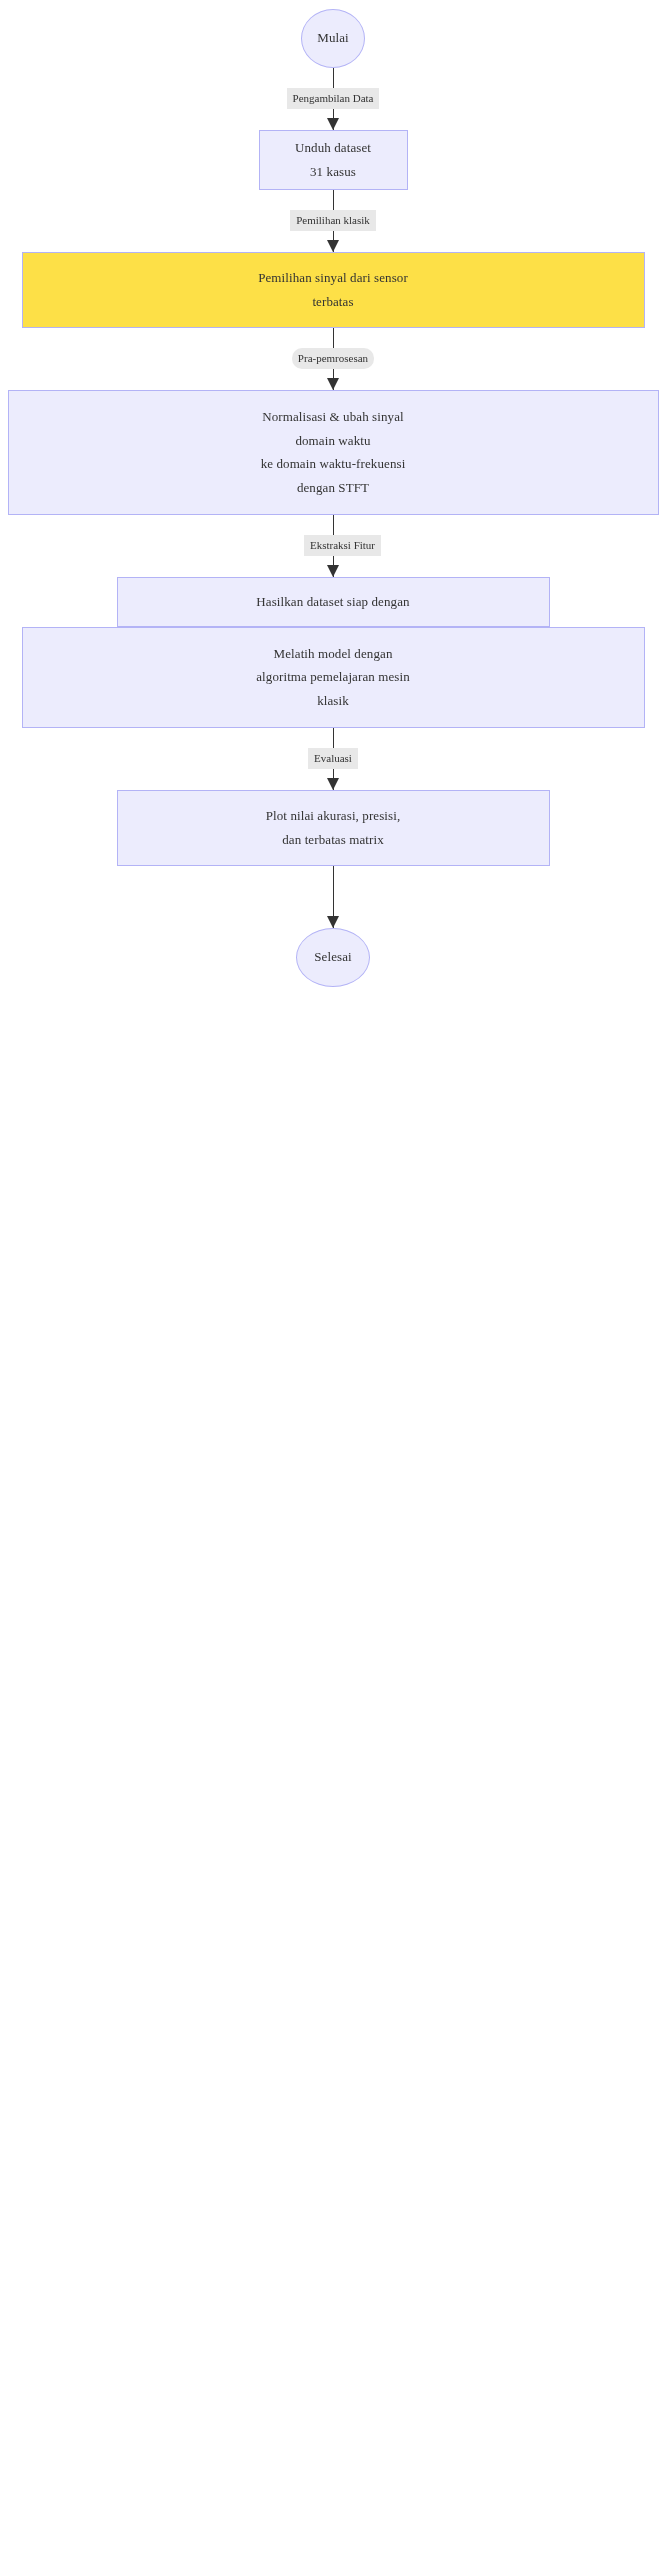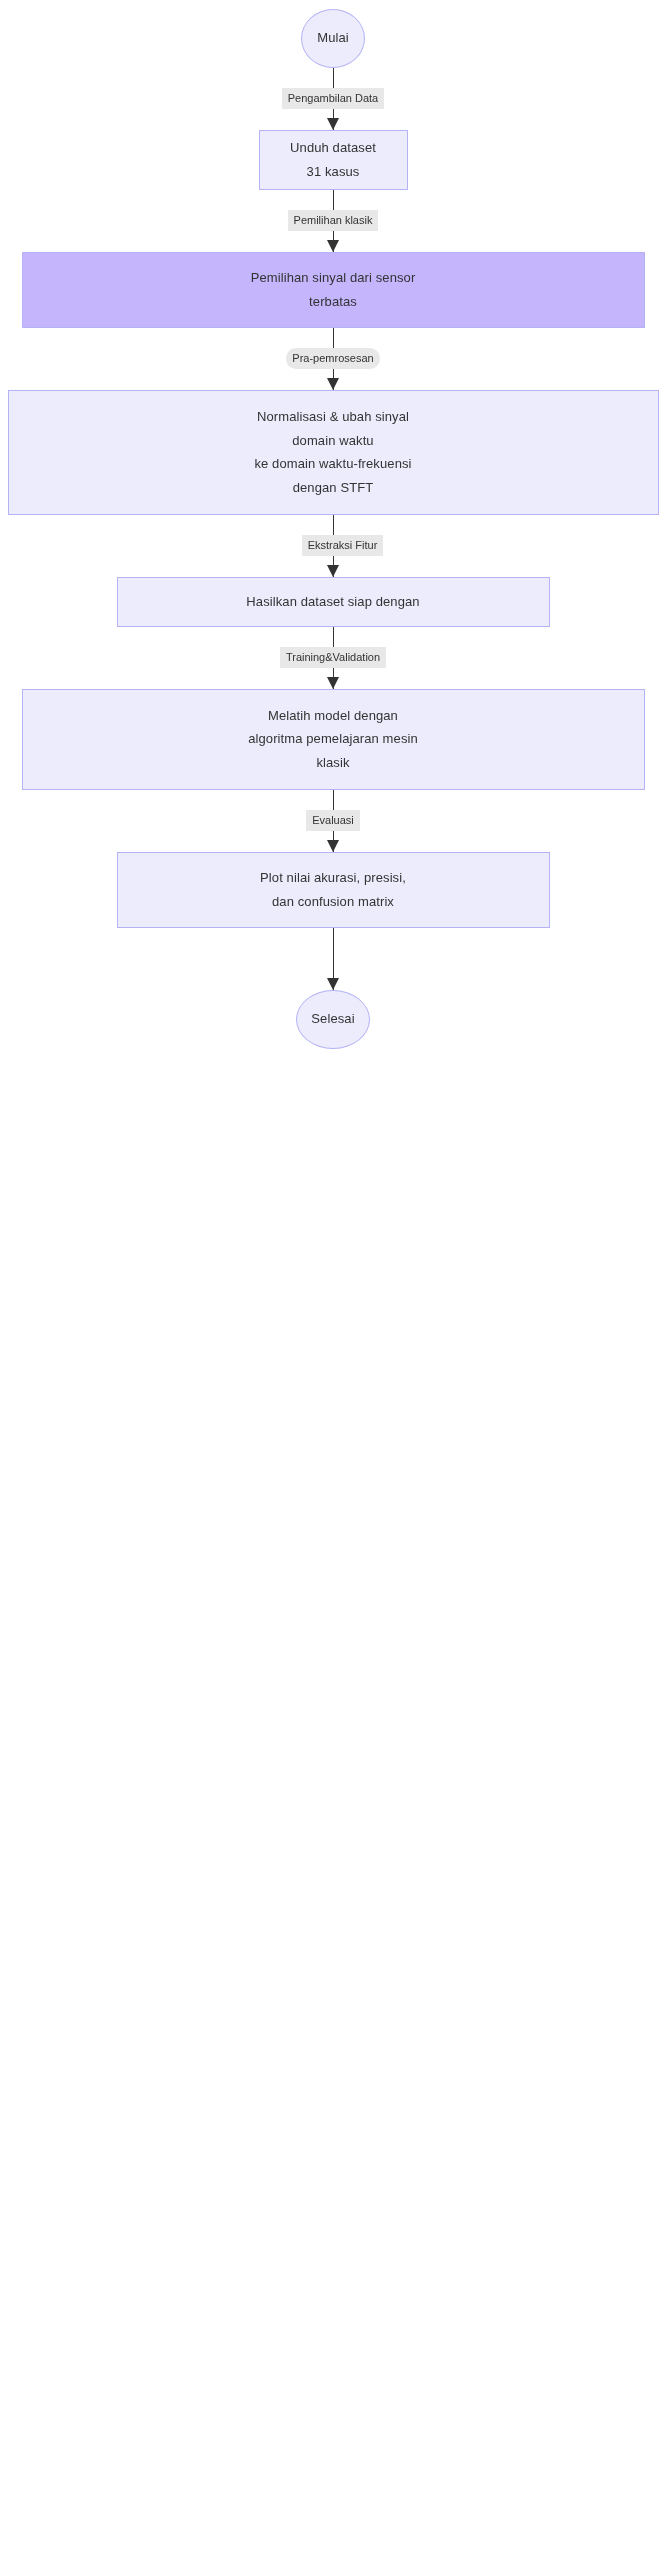--- a/index.html
+++ b/index.html
@@ -97,21 +97,21 @@
     line-height: 1.2;
     padding: 3.4px 6px 4px 6px;
     white-space: nowrap;
   }
 
   
 </style>
 </head>
 <body>
 
-<div id="flow-root" style="background: rgb(255, 255, 255);">
+<div id="flow-root" style="background: rgb(255, 255, 255); font-family: Liberation Serif, serif;">
   <div class="flow-col">
 
     <div class="node terminator" style="width: 64px; height: 59px; margin-top: 8.7px; background: rgb(236, 236, 253); border-color: rgb(179, 179, 246); color: rgb(51, 51, 51);">
       <span class="node-text">Mulai</span>
     </div>
 
     <div class="connector" style="height:62px;">
       <span class="line" style="background: rgb(51, 51, 51);"></span>
       <span class="edge-label" style="background: rgb(232, 232, 232); color: rgb(51, 51, 51);">Pengambilan Data</span>
       <span class="arrowhead" style="border-top-color: rgb(51, 51, 51);"></span>
@@ -121,21 +121,21 @@
       <span class="node-text">Unduh dataset
 31 kasus</span>
     </div>
 
     <div class="connector" style="height:62px;">
       <span class="line" style="background: rgb(51, 51, 51);"></span>
       <span class="edge-label" style="background: rgb(232, 232, 232); color: rgb(51, 51, 51);">Pemilihan klasik</span>
       <span class="arrowhead" style="border-top-color: rgb(51, 51, 51);"></span>
     </div>
 
-    <div class="node" style="width: 623px; height: 76px; background: #c4b5fd; border-color: rgb(179, 179, 246); color: rgb(51, 51, 51);">
+    <div class="node" style="width: 623px; height: 76px; background: #fde047; border-color: rgb(179, 179, 246); color: rgb(51, 51, 51);">
       <span class="node-text">Pemilihan sinyal dari sensor
 terbatas</span>
     </div>
 
     <div class="connector" style="height:62px;">
       <span class="line" style="background: rgb(51, 51, 51);"></span>
       <span class="edge-label" style="background: rgb(232, 232, 232); color: rgb(51, 51, 51); border-radius: 10px;">Pra-pemrosesan</span>
       <span class="arrowhead" style="border-top-color: rgb(51, 51, 51);"></span>
     </div>
 
@@ -149,41 +149,36 @@
     <div class="connector" style="height:62px;padding-left:19px;">
       <span class="line" style="background: rgb(51, 51, 51);"></span>
       <span class="edge-label" style="background: rgb(232, 232, 232); color: rgb(51, 51, 51);">Ekstraksi Fitur</span>
       <span class="arrowhead" style="border-top-color: rgb(51, 51, 51);"></span>
     </div>
 
     <div class="node" style="width: 433px; height: 50px; background: rgb(236, 236, 253); border-color: rgb(179, 179, 246); color: rgb(51, 51, 51);">
       <span class="node-text">Hasilkan dataset siap dengan</span>
     </div>
 
-    <div class="connector" style="height:62px;">
-      <span class="line" style="background: rgb(51, 51, 51);"></span>
-      <span class="edge-label" style="background: rgb(232, 232, 232); color: rgb(51, 51, 51);">Training&amp;Validation</span>
-      <span class="arrowhead" style="border-top-color: rgb(51, 51, 51);"></span>
-    </div>
 
     <div class="node" style="width: 623px; height: 101px; background: rgb(236, 236, 253); border-color: rgb(179, 179, 246); color: rgb(51, 51, 51);">
       <span class="node-text">Melatih model dengan
 algoritma pemelajaran mesin
 klasik</span>
     </div>
 
     <div class="connector" style="height:62px;">
       <span class="line" style="background: rgb(51, 51, 51);"></span>
       <span class="edge-label" style="background: rgb(232, 232, 232); color: rgb(51, 51, 51);">Evaluasi</span>
       <span class="arrowhead" style="border-top-color: rgb(51, 51, 51);"></span>
     </div>
 
     <div class="node" style="width: 433px; height: 76px; background: rgb(236, 236, 253); border-color: rgb(179, 179, 246); color: rgb(51, 51, 51);">
       <span class="node-text">Plot nilai akurasi, presisi,
-dan confusion matrix</span>
+dan terbatas matrix</span>
     </div>
 
     <div class="connector" style="height:62px;">
       <span class="line" style="background: rgb(51, 51, 51);"></span>
       <span class="arrowhead" style="border-top-color: rgb(51, 51, 51);"></span>
     </div>
 
     <div class="node terminator" style="width: 74px; height: 59px; background: rgb(236, 236, 253); border-color: rgb(179, 179, 246); color: rgb(51, 51, 51);">
       <span class="node-text">Selesai</span>
     </div>

